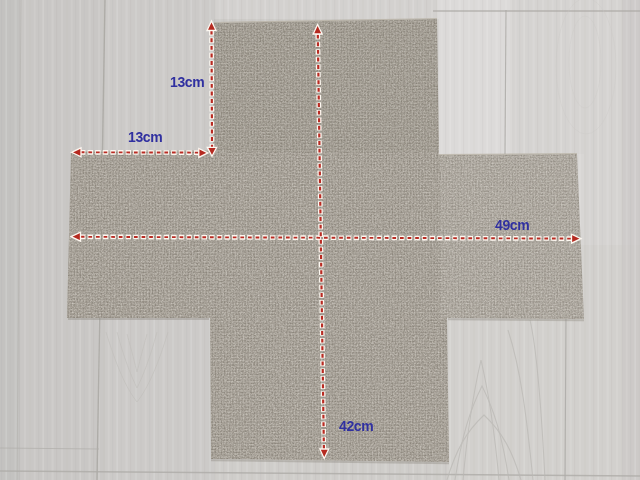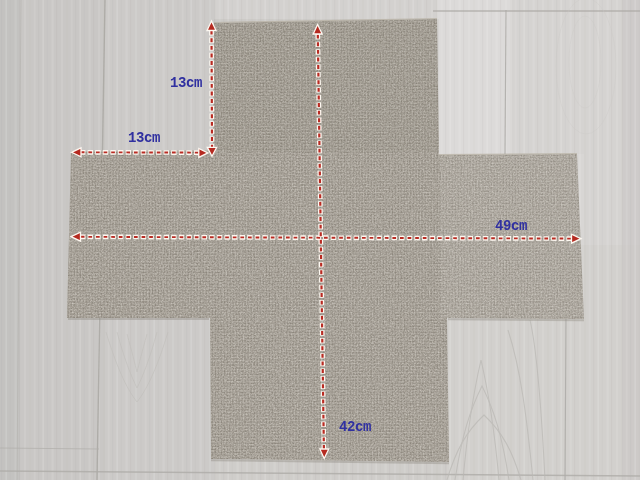--- a/index.html
+++ b/index.html
@@ -1,17 +1,17 @@
 <!DOCTYPE html>
 <html><head>
 <meta charset="utf-8">
 <style>
   html,body{margin:0;padding:0;}
   #stage{width:640px;height:480px;position:relative;overflow:hidden;
-         font-family:Liberation Mono, monospace;}
+         font-family:Liberation Sans, sans-serif;}
 </style>
 </head>
 <body>
 <div id="stage">
 <svg width="640" height="480" viewBox="0 0 640 480" style="filter:blur(0.5px)">
 <defs>
 
   <pattern id="grain" width="23" height="480" patternUnits="userSpaceOnUse">
     <rect width="23" height="480" fill="#cdcbc8"></rect>
     <rect x="1.2" width="1" height="480" fill="#c7c5c2"></rect>

